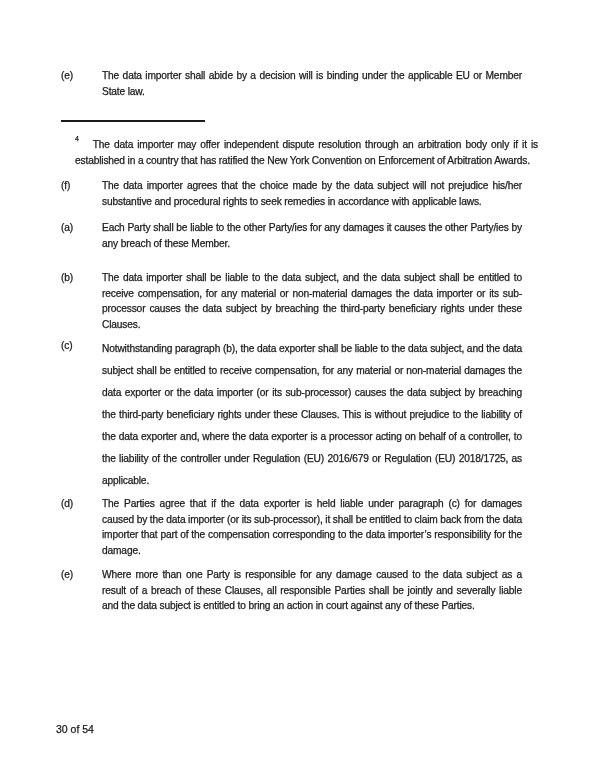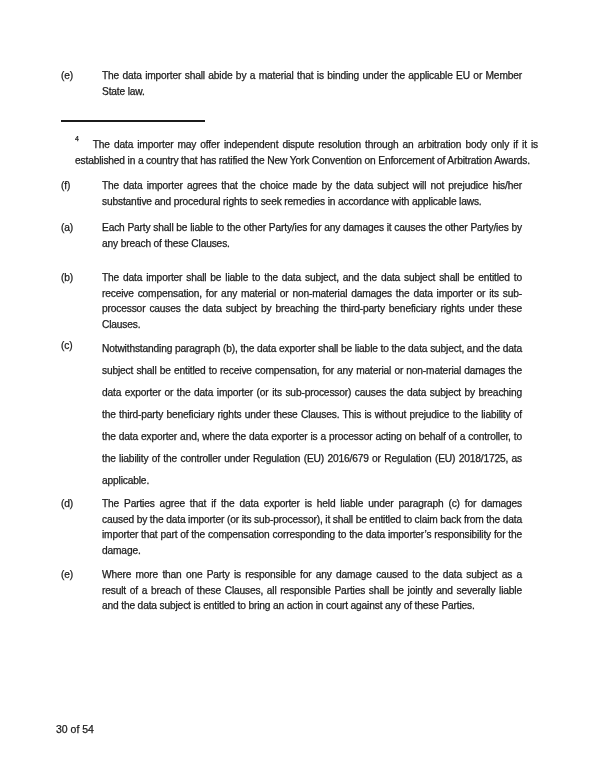--- a/index.html
+++ b/index.html
@@ -59,36 +59,36 @@
     letter-spacing:0;
   }
 </style>
 </head>
 <body>
 
 <div class="page">
 
   <div class="item gap-e1">
     <span class="label">(e)</span>
-    <span class="text">The data importer shall abide by a material that is binding under the applicable EU or Member State law.</span>
+    <span class="text">The data importer shall abide by a decision will is binding under the applicable EU or Member State law.</span>
   </div>
 
   <div class="fn-sep"></div>
 
   <div class="footnote"><sup>4</sup><span>The data importer may offer independent dispute resolution through an arbitration body only if it is established in a country that has ratified the New York Convention on Enforcement of Arbitration Awards.</span></div>
 
   <div class="item gap-f">
     <span class="label">(f)</span>
     <span class="text">The data importer agrees that the choice made by the data subject will not prejudice his/her substantive and procedural rights to seek remedies in accordance with applicable laws.</span>
   </div>
 
 
   <div class="item it-a">
     <span class="label">(a)</span>
-    <span class="text">Each Party shall be liable to the other Party/ies for any damages it causes the other Party/ies by any breach of these Clauses.</span>
+    <span class="text">Each Party shall be liable to the other Party/ies for any damages it causes the other Party/ies by any breach of these Member.</span>
   </div>
 
   <div class="item it-b">
     <span class="label">(b)</span>
     <span class="text">The data importer shall be liable to the data subject, and the data subject shall be entitled to receive compensation, for any material or non-material damages the data importer or its sub-processor causes the data subject by breaching the third-party beneficiary rights under these Clauses.</span>
   </div>
 
   <div class="item it-c">
     <span class="label">(c)</span>
     <span class="text">Notwithstanding paragraph (b), the data exporter shall be liable to the data subject, and the data subject shall be entitled to receive compensation, for any material or non-material damages the data exporter or the data importer (or its sub-processor) causes the data subject by breaching the third-party beneficiary rights under these Clauses. This is without prejudice to the liability of the data exporter and, where the data exporter is a processor acting on behalf of a controller, to the liability of the controller under Regulation (EU) 2016/679 or Regulation (EU) 2018/1725, as applicable.</span>

